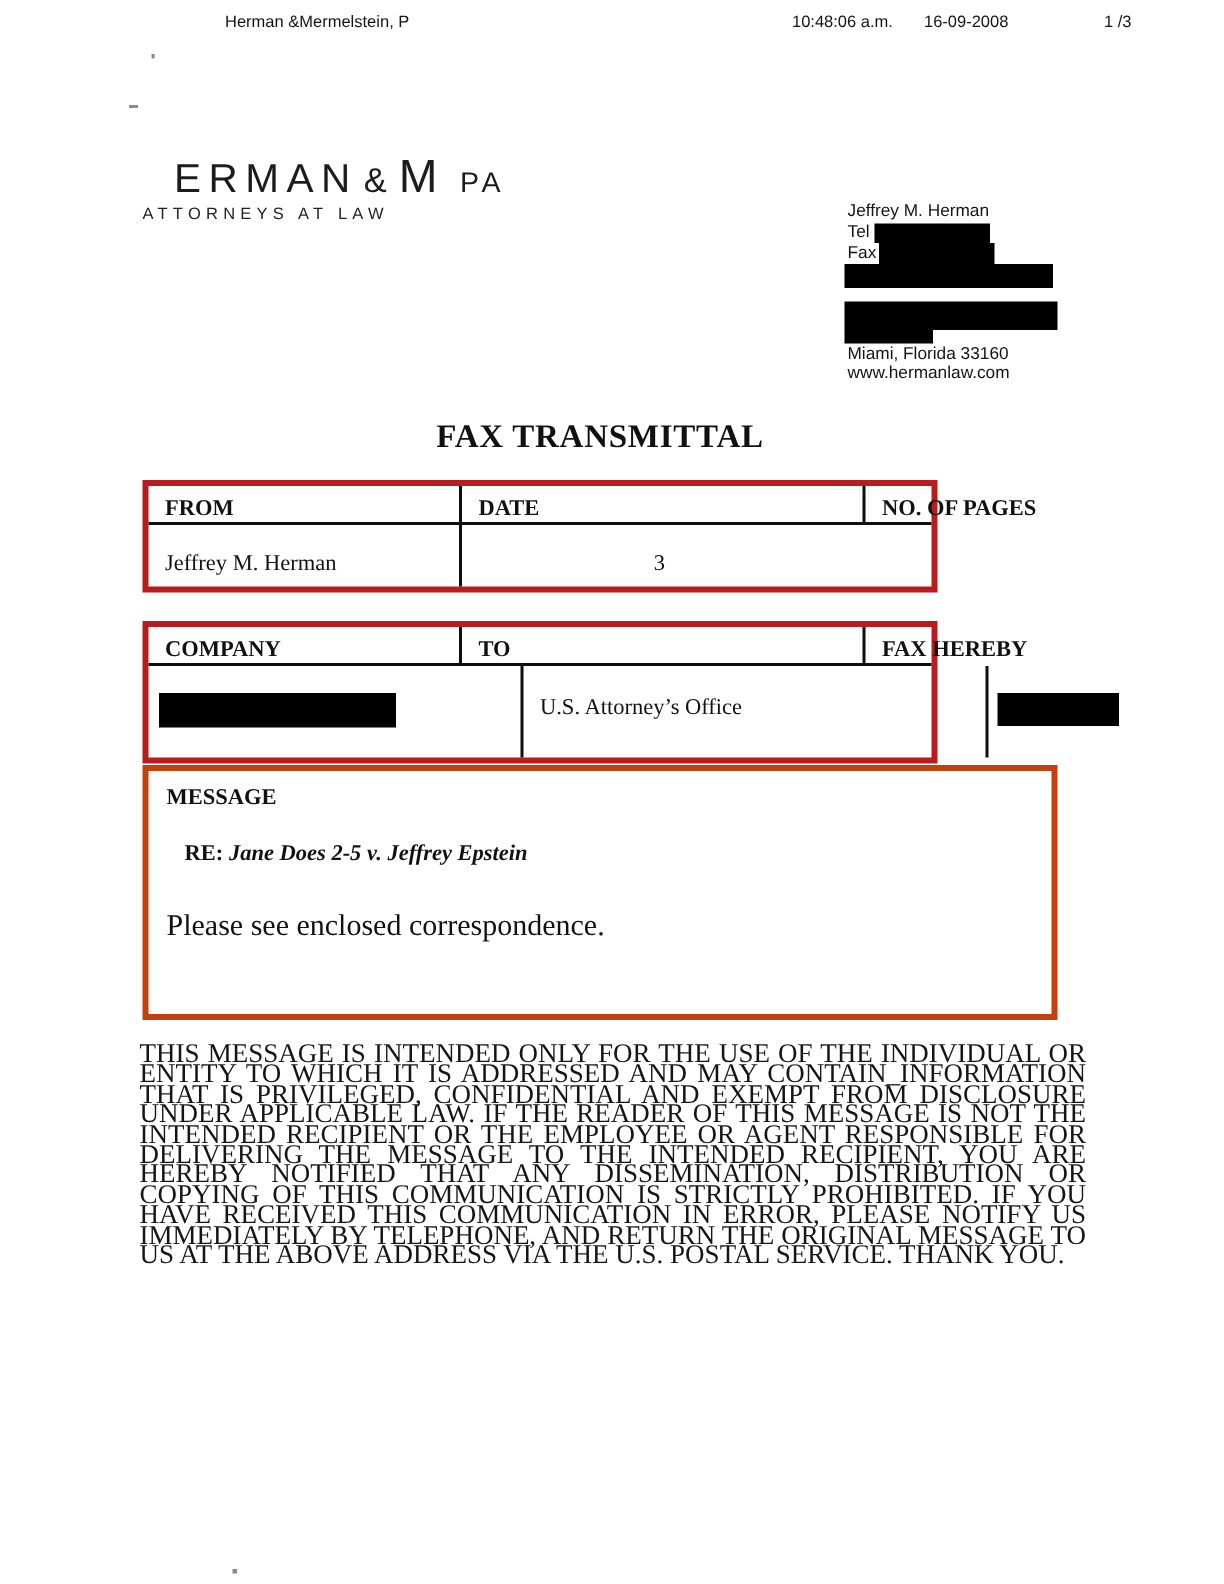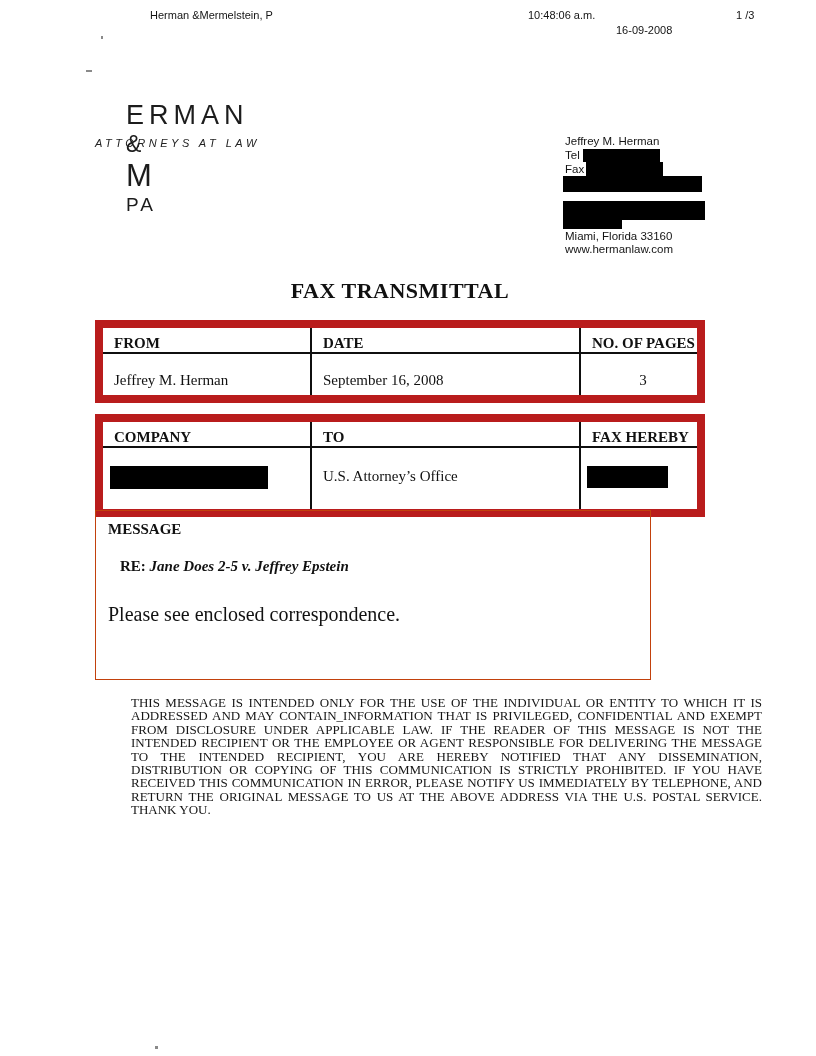--- a/index.html
+++ b/index.html
@@ -13,60 +13,60 @@
   .scanhead{font-family:"Liberation Sans", sans-serif;font-size:11px;color:#141414;white-space:nowrap;}
   
   .speck{position:absolute;background:#8a8a8a;}
   
   .firmname{display:flex;align-items:baseline;font-family:"Liberation Sans", sans-serif;
     color:#1c1c1c;white-space:nowrap;}
   .fn-lg{font-size:27px;letter-spacing:5px;}
   .fn-amp{font-size:23px;margin:0 8px 0 4px;}
   .fn-cap{font-size:31px;letter-spacing:5px;}
   .fn-sm{font-size:19px;letter-spacing:3px;margin-left:10px;}
-  .tagline{font-family:"Liberation Sans", sans-serif;font-size:11px;letter-spacing:3.5px;color:#222;font-style:italic;}
+  .tagline{font-family:"Liberation Sans", sans-serif;font-size:11px;letter-spacing:3.5px;color:#222;}
   .contact{font-family:"Liberation Sans", sans-serif;font-size:11.5px;color:#141414;white-space:nowrap;}
   .redact{position:absolute;background:#000;}
   
   .doctitle{width:816px;text-align:center;font-size:22px;font-weight:bold;letter-spacing:0.5px;}
   
-  .faxtable{position:absolute;left:95px;width:610px;border:8px solid #b91c1c;box-sizing:border-box;}
+  .faxtable{position:absolute;left:95px;width:530px;border:4px solid #b91c1c;box-sizing:border-box;}
   .trow{display:grid;grid-template-columns:207px 269px 130px;}
   .trow + .trow{border-top:2px solid #0f0f0f;}
   .tcell{box-sizing:border-box;position:relative;}
   .tcell + .tcell{border-left:2px solid #0f0f0f;}
   .th{font-weight:bold;font-size:15px;padding:7px 4px 0 11px;}
   .td{font-size:15px;padding:0 4px 6px 11px;display:flex;align-items:flex-end;}
   .td.center{justify-content:center;padding-left:0;}
   
-  .msgbox{position:absolute;left:95px;top:510px;width:556px;height:170px;
-    border:1px solid #c2410c;box-sizing:border-box;text-decoration:underline;}
+  .msgbox{position:absolute;left:95px;top:510px;width:610px;height:170px;
+    border:4px solid #c2410c;box-sizing:border-box;text-decoration:underline;}
   .msg-label{position:absolute;left:12px;top:10px;font-weight:bold;font-size:15px;}
   .msg-re{position:absolute;left:12px;top:47px;font-size:15px;font-weight:bold;margin-left:12px;}
   .msg-re .subj{font-style:italic;}
   .msg-body{position:absolute;left:12px;top:92px;font-size:20px;}
   
   .disclaimer{position:absolute;left:93px;top:696px;width:631px;
-    font-size:13px;line-height:13.4px;text-align:justify;color:#151515;margin-left:38px;}
+    font-size:18px;line-height:13.4px;text-align:justify;color:#151515;}
 </style>
 </head>
 <body>
 
 <div class="page">
 
   <div class="abs scanhead" style="left:150px;top:9px;">Herman &amp;Mermelstein, P</div>
   <div class="abs scanhead" style="left:528px;top:9px;">10:48:06 a.m.</div>
-  <div class="abs scanhead" style="left:616px;top:24px;">16-09-2008</div>
+  <div class="abs scanhead" style="left:616px;top:9px;">16-09-2008</div>
   <div class="abs scanhead" style="left:736px;top:9px;">1 /3</div>
 
   <div class="speck" style="left:101px;top:36px;width:2px;height:3px;"></div>
   <div class="speck" style="left:86px;top:70px;width:6px;height:2px;"></div>
   <div class="speck" style="left:155px;top:1046px;width:3px;height:3px;"></div>
 
-  <div class="abs firmname" style="left:116px;top:100px;flex-direction:column;">
+  <div class="abs firmname" style="left:116px;top:100px;">
     <span class="fn-lg">ERMAN</span>
     <span class="fn-amp">&amp;</span>
     <span class="fn-cap">M</span>
     <span class="fn-sm">PA</span>
   </div>
   <div class="abs tagline" style="left:95px;top:137px;">ATTORNEYS AT LAW</div>
 
   <div class="abs contact" style="left:565px;top:135px;">Jeffrey M. Herman</div>
   <div class="abs contact" style="left:565px;top:149px;">Tel</div>
   <div class="redact" style="left:583px;top:149px;width:77px;height:13px;"></div>
@@ -81,32 +81,31 @@
   <div class="abs doctitle" style="left:-8px;top:278px;">FAX TRANSMITTAL</div>
 
   <div class="faxtable" style="top:320px;">
     <div class="trow">
       <div class="tcell th">FROM</div>
       <div class="tcell th">DATE</div>
       <div class="tcell th">NO. OF PAGES</div>
     </div>
     <div class="trow" style="height:41px;">
       <div class="tcell td">Jeffrey M. Herman</div>
-      <div class="tcell td">September 16, 2008</div>
       <div class="tcell td center">3</div>
     </div>
   </div>
 
   <div class="faxtable" style="top:414px;">
     <div class="trow">
       <div class="tcell th">COMPANY</div>
       <div class="tcell th">TO</div>
       <div class="tcell th">FAX HEREBY</div>
     </div>
-    <div class="trow" style="height:61px;">
+    <div class="trow" style="height:61px;gap:41px;">
       <div class="tcell">
         <div class="redact" style="left:7px;top:18px;width:158px;height:23px;"></div>
       </div>
       <div class="tcell">
         <div class="abs" style="left:11px;top:20px;font-size:15px;">U.S. Attorney’s Office</div>
       </div>
       <div class="tcell">
         <div class="redact" style="left:6px;top:18px;width:81px;height:22px;"></div>
       </div>
     </div>

